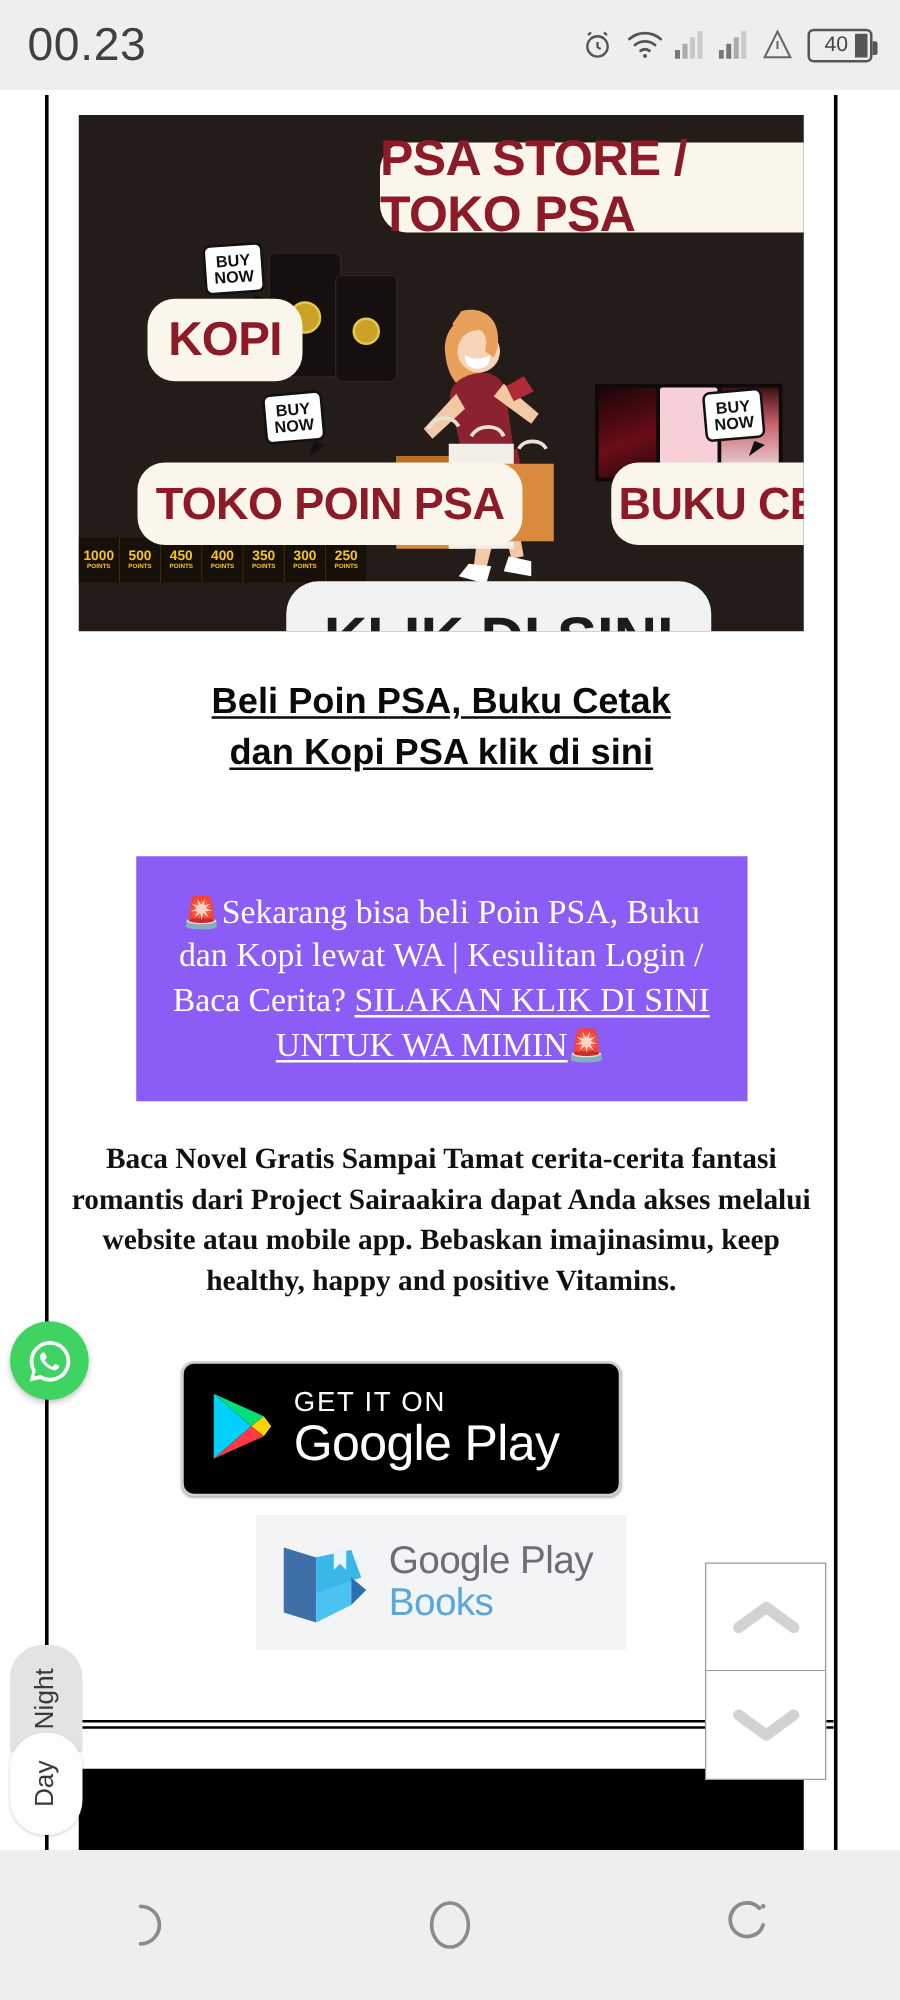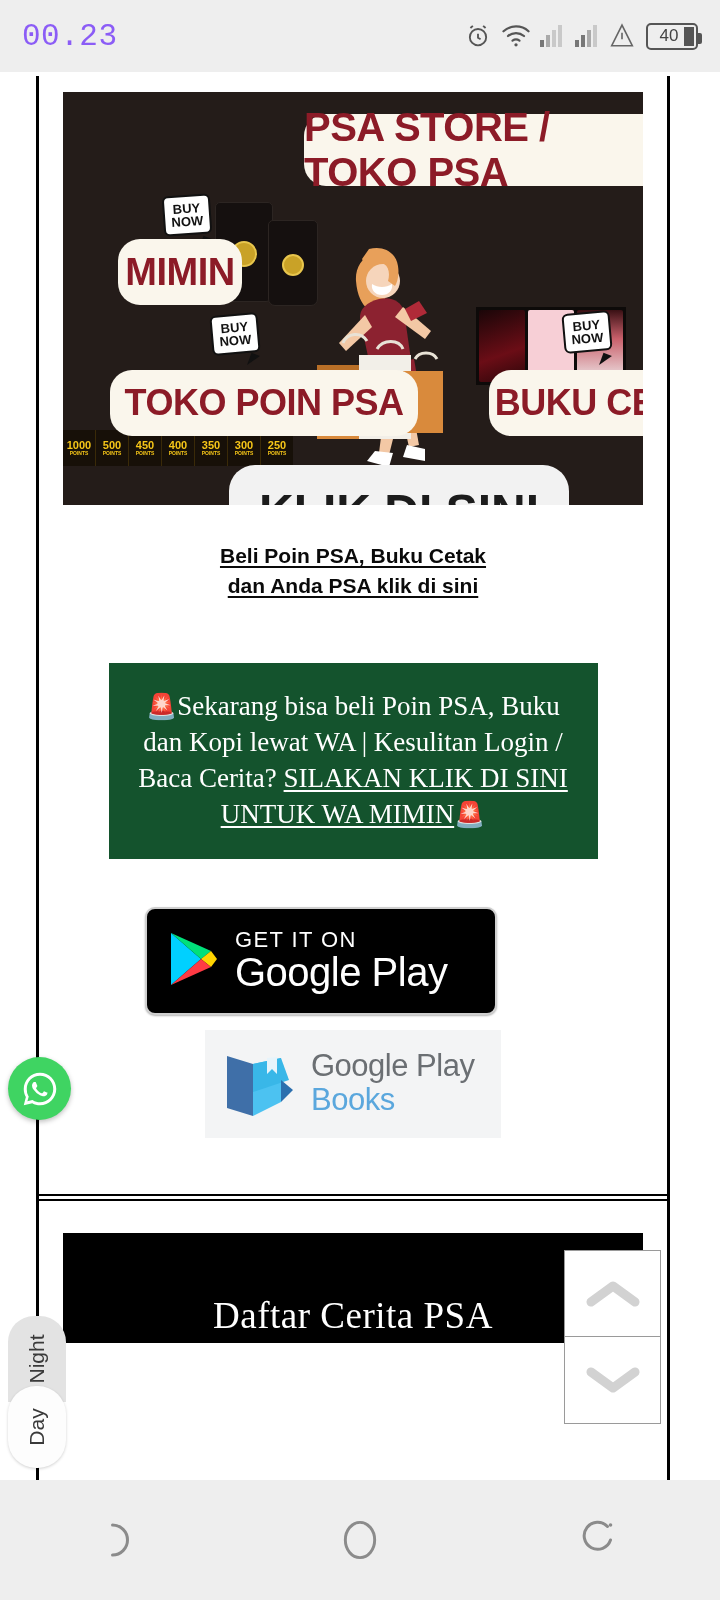--- a/index.html
+++ b/index.html
@@ -12,22 +12,22 @@
   }
 
   
   .statusbar{
     position:absolute; top:0; left:0; width:720px; height:72px;
     background:#eeeeee;
     display:flex; align-items:center; justify-content:space-between;
     padding:0 22px;
   }
   .status-time{
-    font-size:31px; color:#8b5cf6; letter-spacing:0.5px;
-    font-family:Liberation Mono, monospace;
+    font-size:37px; color:#404040; letter-spacing:0.5px;
+    font-family:Liberation Sans, sans-serif;
   }
   .status-icons{ display:flex; align-items:center; gap:9px; }
   .si{ display:inline-flex; align-items:center; }
   .batt{
     width:52px; height:27px; border:2.5px solid #555; border-radius:5px;
     position:relative; display:flex; align-items:center; justify-content:center;
     margin-left:3px;
   }
   .batt:after{
     content:""; position:absolute; right:-6px; top:8px; width:4px; height:11px;
@@ -117,29 +117,29 @@
     background:#0d0a09; display:flex; gap:3px; padding:3px;
   }
   .bk{ flex:1; border-radius:2px; }
   .bk1{ background:linear-gradient(160deg,#1a0608,#6b0d16 60%,#2a0609); }
   .bk2{ background:#f7cfd6; }
   .bk3{ background:linear-gradient(180deg,#3a1014,#c9606b 40%,#efe9ea); }
 
   
   .link-head{
     margin:36px auto 0; width:560px; text-align:center;
-    font-size:21px; font-weight:bold; line-height:1.42;
+    font-size:29px; font-weight:bold; line-height:1.42;
     color:#0a0a0a;
   }
   .link-head a{ color:#0a0a0a; text-decoration:underline; text-underline-offset:3px; }
 
   
   .announce{
     margin:62px auto 0; width:489px; min-height:196px;
-    background:#14532d; color:#fff;
+    background:#8b5cf6; color:#fff;
     display:flex; align-items:center; justify-content:center;
     padding:18px 16px; text-align:center;
     font-family:"Liberation Serif", serif; font-size:27px; line-height:1.33;
   }
   .announce u{ text-decoration:underline; text-underline-offset:3px; }
   .siren{ font-size:25px; }
 
   
   .blurb{
     margin:30px auto 0; width:592px; text-align:center;
@@ -378,39 +378,40 @@
           <b>150</b>
           <i>POINTS</i>
         </div>
       <div class="pt">
           <b>100</b>
           <i>POINTS</i>
         </div>
     </div>
 
     <div class="pill pill-store">PSA STORE / TOKO PSA</div>
-    <div class="pill pill-kopi">MIMIN</div>
+    <div class="pill pill-kopi">KOPI</div>
     <div class="pill pill-tokopoin">TOKO POIN PSA</div>
     <div class="pill pill-buku">BUKU CETAK</div>
     <div class="pill pill-klik">KLIK DI SINI</div>
   </div>
 
   <div class="link-head">
     <a href="#">
       <span>Beli Poin PSA, Buku Cetak</span><br>
-      <span>dan Anda PSA klik di sini</span>
+      <span>dan Kopi PSA klik di sini</span>
     </a>
   </div>
 
   <div class="announce">
     <div>
       <span class="siren">🚨</span><span>Sekarang bisa beli Poin PSA, Buku dan Kopi lewat WA | Kesulitan Login / Baca Cerita? </span><u>SILAKAN KLIK DI SINI UNTUK WA MIMIN</u><span class="siren">🚨</span>
     </div>
   </div>
 
+  <p class="blurb">Baca Novel Gratis Sampai Tamat cerita-cerita fantasi romantis dari Project Sairaakira dapat Anda akses melalui website atau mobile app. Bebaskan imajinasimu, keep healthy, happy and positive Vitamins.</p>
 
   <div class="gp-wrap">
     <div class="gp-badge">
       <div class="gp-tri">
         <svg width="52" height="60" viewBox="0 0 52 60">
           <polygon points="4,2 34,28 4,54" fill="#00d0ff"></polygon>
           <polygon points="4,2 34,28 44,20" fill="#00e07a"></polygon>
           <polygon points="34,28 44,20 50,28 44,36" fill="#ffd400"></polygon>
           <polygon points="4,54 34,28 44,36" fill="#ff3a44"></polygon>
         </svg>

